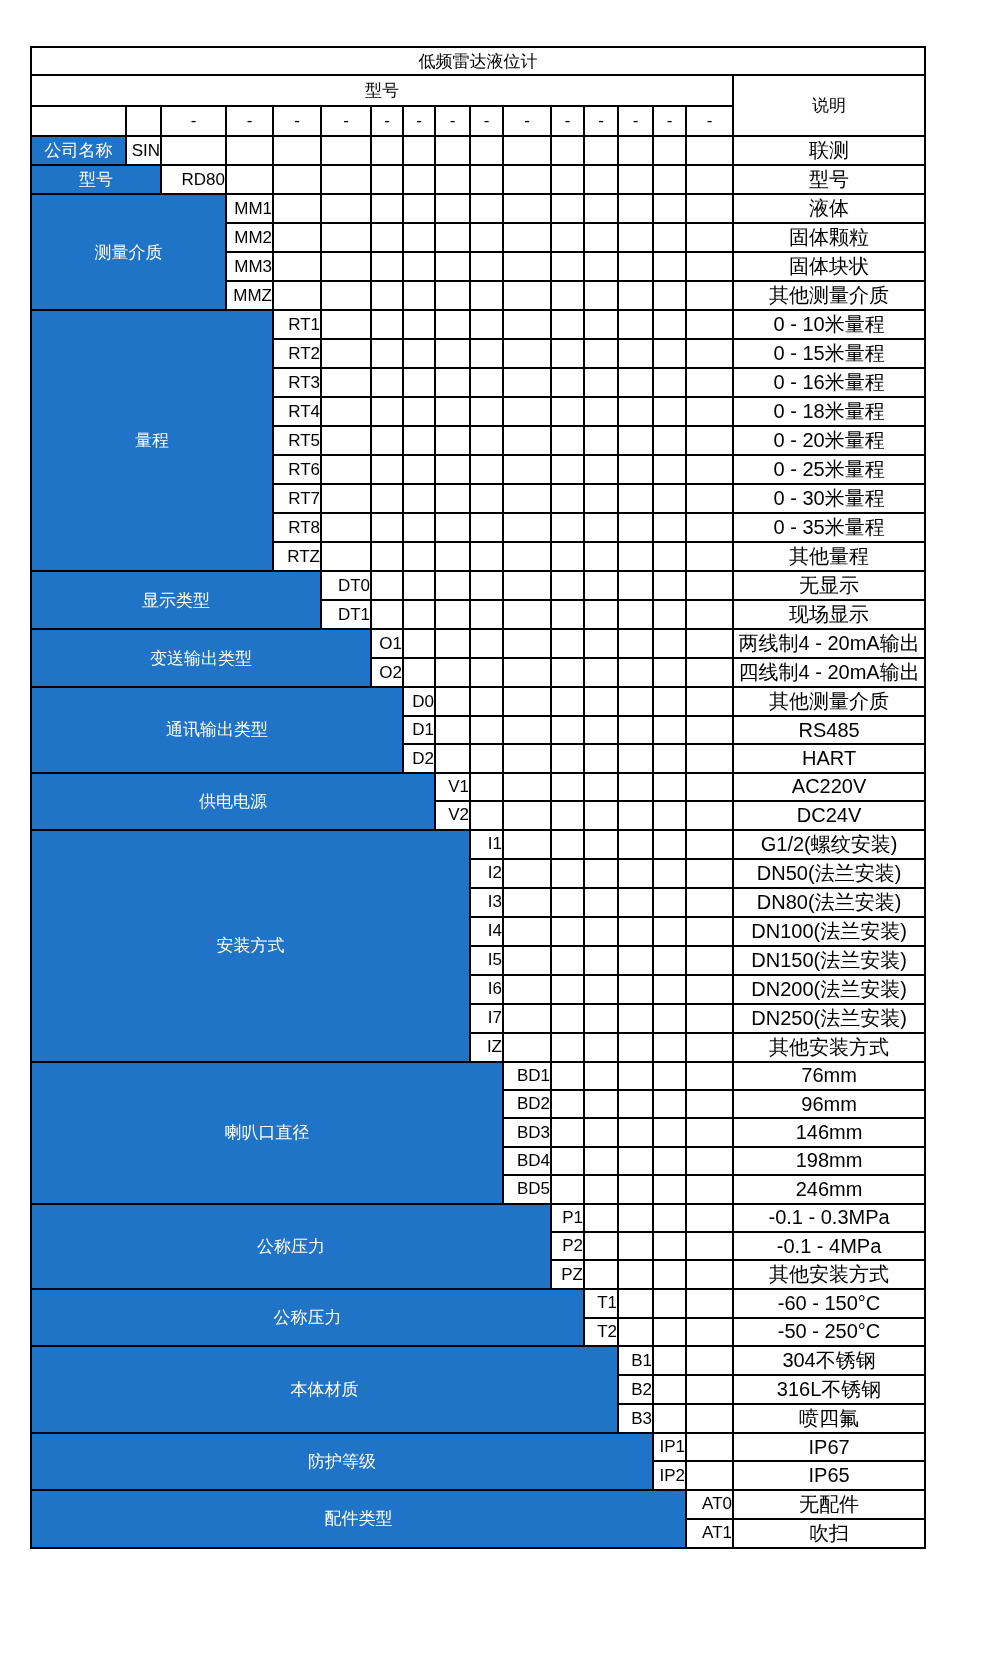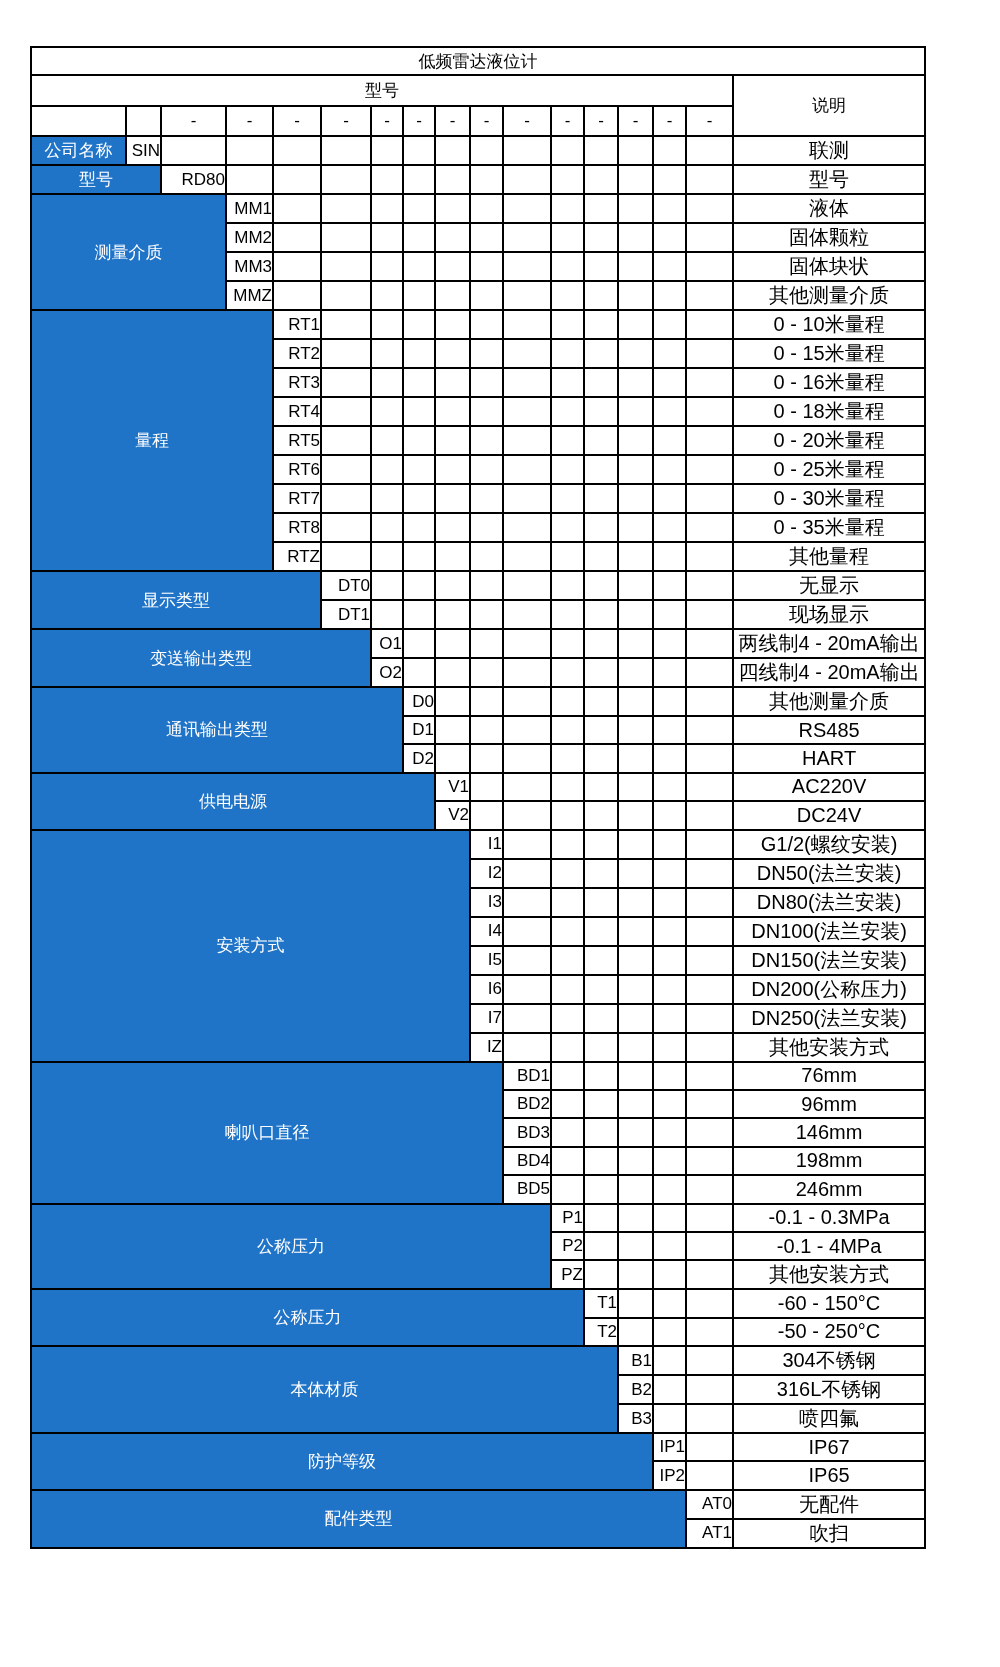--- a/index.html
+++ b/index.html
@@ -515,21 +515,21 @@
           <td class="desc-cell">DN150(法兰安装)</td>
         </tr>
         <tr class="data-row">
           <td class="code-cell">I6</td>
           <td class="empty-cell"></td>
           <td class="empty-cell"></td>
           <td class="empty-cell"></td>
           <td class="empty-cell"></td>
           <td class="empty-cell"></td>
           <td class="empty-cell"></td>
-          <td class="desc-cell">DN200(公称压力)</td>
+          <td class="desc-cell">DN200(法兰安装)</td>
         </tr>
         <tr class="data-row">
           <td class="code-cell">I7</td>
           <td class="empty-cell"></td>
           <td class="empty-cell"></td>
           <td class="empty-cell"></td>
           <td class="empty-cell"></td>
           <td class="empty-cell"></td>
           <td class="empty-cell"></td>
           <td class="desc-cell">DN250(法兰安装)</td>

